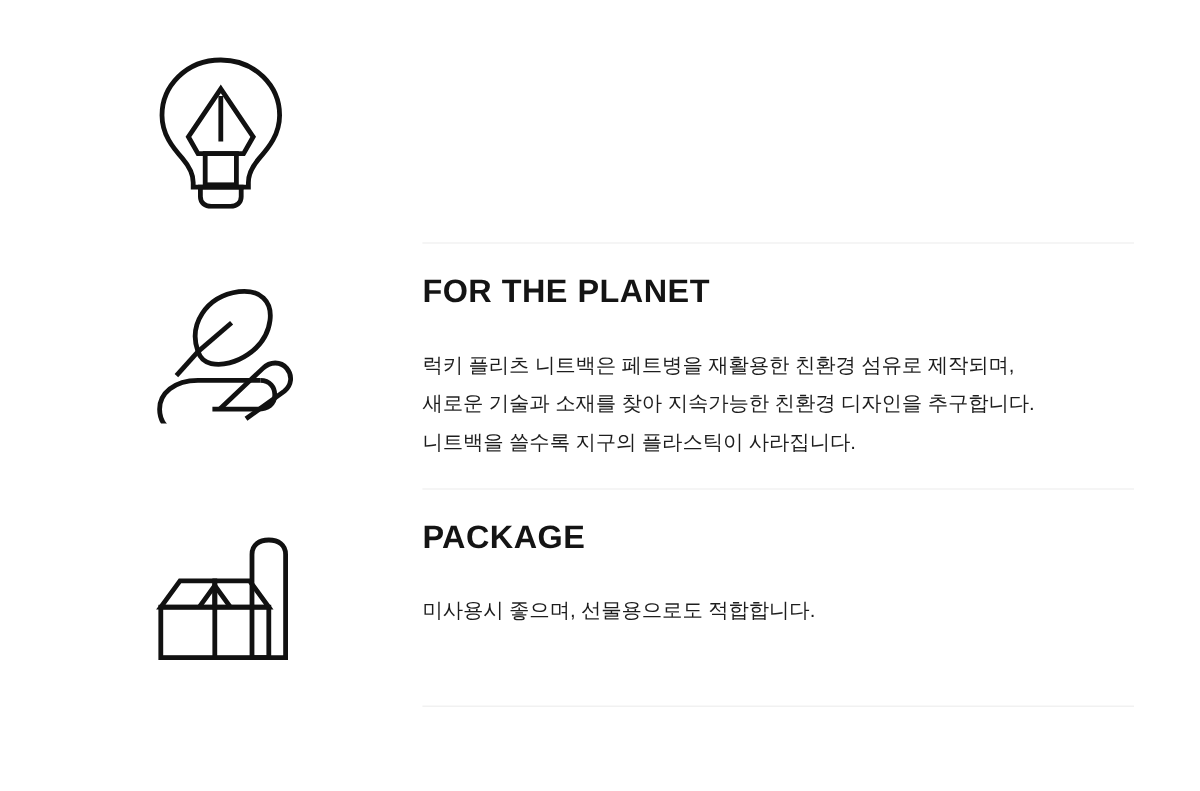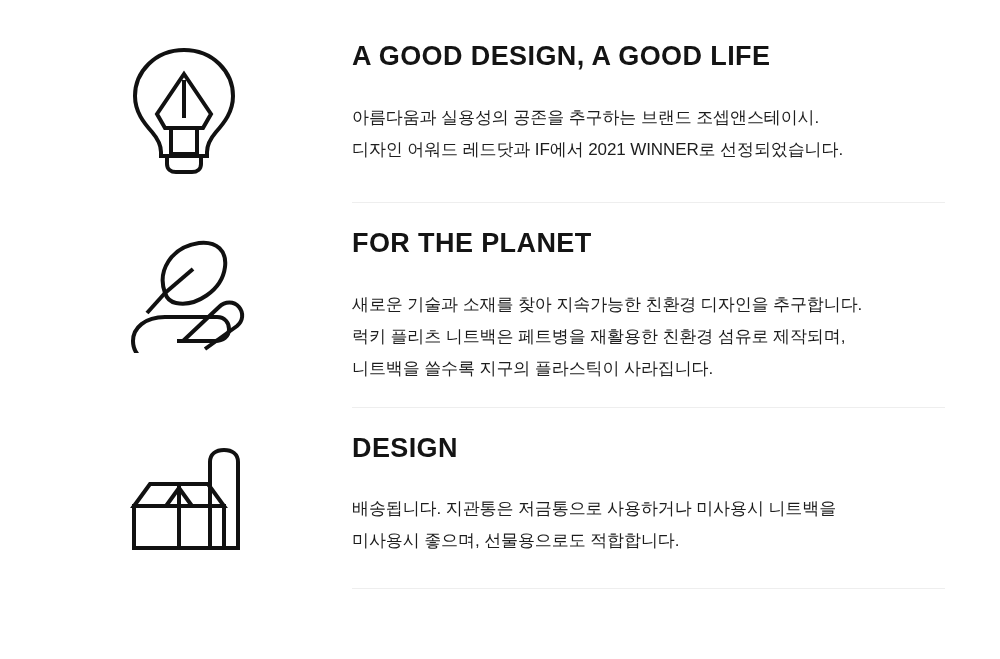--- a/index.html
+++ b/index.html
@@ -132,27 +132,20 @@
         <path d="M42 112 L42 120 C42 125 46 128 51 128 L67 128 C72 128 76 125 76 120 L76 112"></path>
 
         <polygon points="59,30 86,70 78,84 40,84 32,70"></polygon>
 
         <rect x="46" y="84" width="26" height="26"></rect>
 
         <line x1="59" y1="36" x2="59" y2="74"></line>
       </svg>
     </div>
 
-    <div class="text-cell">
-      <h2 class="feature-title">A GOOD DESIGN, A GOOD LIFE</h2>
-      <p class="feature-body">
-        <span class="line">아름다움과 실용성의 공존을 추구하는 브랜드 조셉앤스테이시.</span>
-        <span class="line">디자인 어워드 레드닷과 IF에서 2021 WINNER로 선정되었습니다.</span>
-      </p>
-    </div>
   </div>
 
   <div class="spacer-after-design"></div>
   <div class="divider-wrap">
     <div class="divider" style="background: rgb(238, 238, 238);"></div>
   </div>
 
   <div class="feature-row" id="row-planet">
 
     <div class="icon-cell shift-planet">
@@ -179,22 +172,22 @@
                  C 24 86 12 97 12 110
                  C 12 124 24 134 44 134"></path>
         <line x1="44" y1="134" x2="92" y2="134"></line>
         <path d="M96 86 C 104 86 108 92 108 98 C 108 106 102 110 94 110 L 56 110"></path>
       </svg>
     </div>
 
     <div class="text-cell">
       <h2 class="feature-title">FOR THE PLANET</h2>
       <p class="feature-body">
+        <span class="line">럭키 플리츠 니트백은 페트병을 재활용한 친환경 섬유로 제작되며,</span>
         <span class="line">새로운 기술과 소재를 찾아 지속가능한 친환경 디자인을 추구합니다.</span>
-        <span class="line">럭키 플리츠 니트백은 페트병을 재활용한 친환경 섬유로 제작되며,</span>
         <span class="line">니트백을 쓸수록 지구의 플라스틱이 사라집니다.</span>
       </p>
     </div>
   </div>
 
   <div class="spacer-after-planet"></div>
   <div class="divider-wrap">
     <div class="divider" style="background: rgb(238, 238, 238);"></div>
   </div>
 
@@ -215,23 +208,22 @@
 
         <polygon points="10,70 26,48 55,48 55,70"></polygon>
 
         <polygon points="55,70 55,48 84,48 100,70"></polygon>
 
         <polyline points="42,70 55,52 68,70"></polyline>
       </svg>
     </div>
 
     <div class="text-cell">
-      <h2 class="feature-title">DESIGN</h2>
+      <h2 class="feature-title">PACKAGE</h2>
       <p class="feature-body">
-        <span class="line">배송됩니다. 지관통은 저금통으로 사용하거나 미사용시 니트백을</span>
         <span class="line">미사용시 좋으며, 선물용으로도 적합합니다.</span>
       </p>
     </div>
   </div>
 
   <div class="spacer-after-package"></div>
   <div class="divider-wrap">
     <div class="divider" style="background: rgb(238, 238, 238);"></div>
   </div>
 

